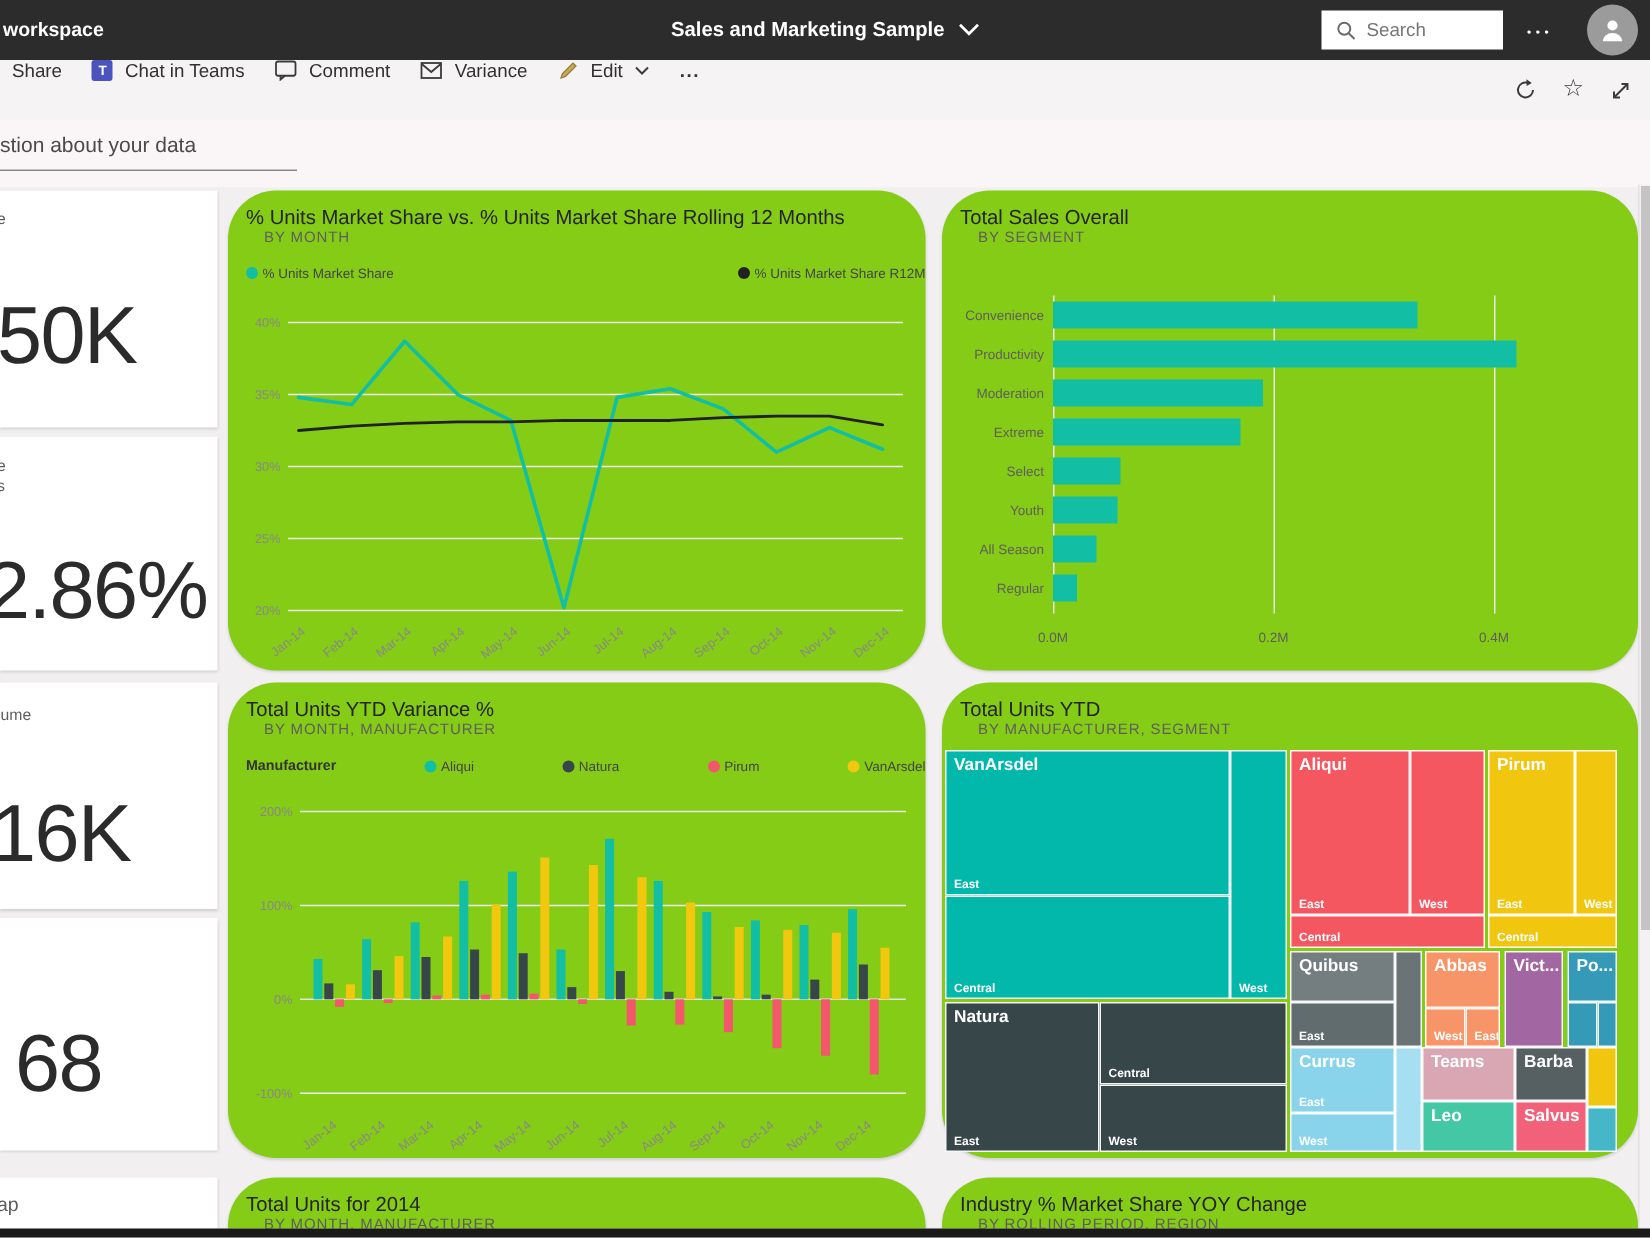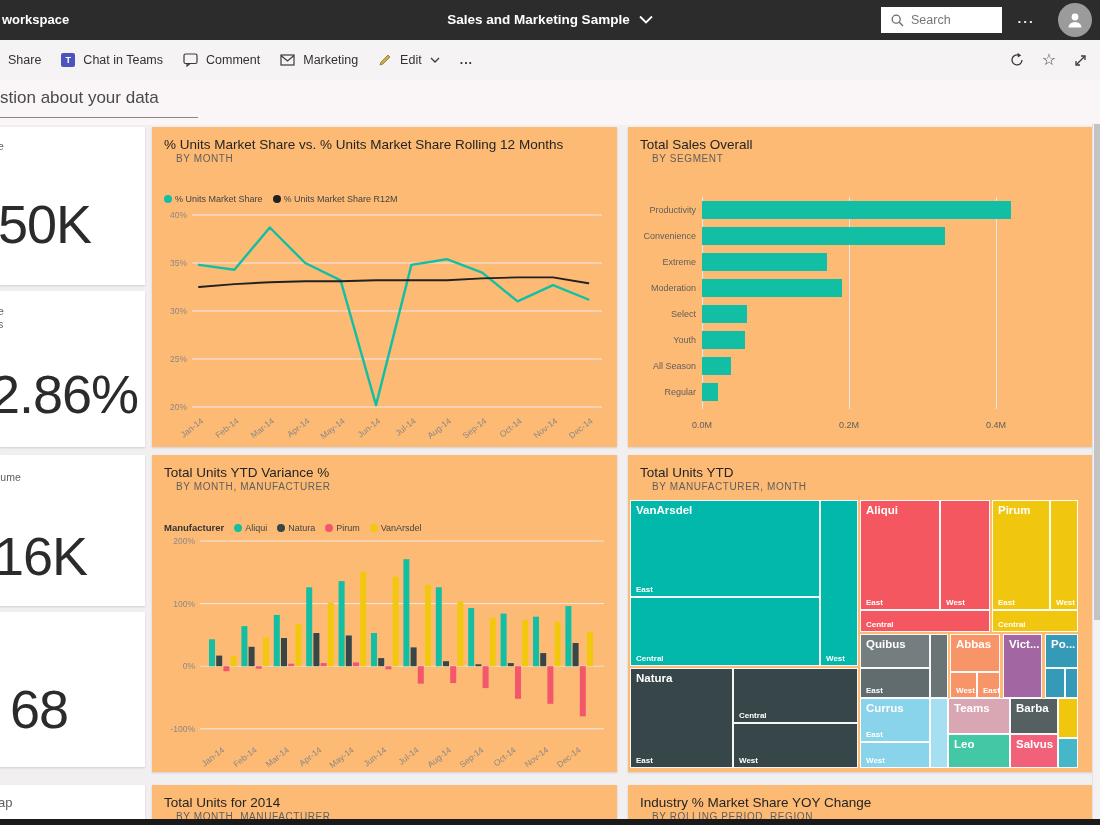--- a/index.html
+++ b/index.html
@@ -11,38 +11,38 @@
   .tb-title{position:absolute;left:0;right:0;top:12px;text-align:center;font-size:13.5px;font-weight:bold;}
   .tb-title-inner{display:inline-flex;align-items:center;gap:9px;}
   .tb-search{position:absolute;left:881px;top:7px;width:121px;height:26px;background:#fff;display:flex;
              align-items:center;padding:0 0 0 10px;box-sizing:border-box;gap:7px;}
   .tb-search span{color:#767676;font-size:12.5px;}
   .tb-ellipsis{position:absolute;left:1018px;top:11px;color:#fff;font-size:13px;letter-spacing:2px;cursor:pointer;}
   .tb-avatar{position:absolute;left:1058px;top:3px;width:34px;height:34px;border-radius:50%;background:#9b9b9b;
              display:flex;align-items:center;justify-content:center;}
   
   .toolbar{position:absolute;left:0;top:40px;width:1100px;height:40px;background:#f6f3f4;color:#323130;
-           font-size:12.5px;display:flex;align-items:center;}
+           font-size:12.5px;display:flex;align-items:flex-start;}
   .tb-item{display:flex;align-items:center;gap:8px;margin-left:20px;cursor:pointer;white-space:nowrap;}
   .tb-item:first-child{margin-left:8px;}
   .tb-right{position:absolute;right:12px;top:0;height:40px;display:flex;align-items:center;gap:17px;}
   .icon{display:inline-flex;align-items:center;justify-content:center;}
   .teams-sq{width:14px;height:14px;background:#4b53bc;border-radius:2px;color:#fff;font-size:9px;font-weight:bold;
             display:flex;align-items:center;justify-content:center;}
   .star{font-size:16px;color:#3b3a39;line-height:1;}
   
   .qabar{position:absolute;left:0;top:80px;width:1100px;height:45px;background:#faf6f8;}
-  .qa-text{position:absolute;left:0;top:8px;width:198px;font-size:17px;color:#4a4a4a;
+  .qa-text{position:absolute;left:0;top:8px;width:198px;font-size:14px;color:#4a4a4a;
            border-bottom:1px solid #8a8886;padding-bottom:9px;}
   
   .canvas{position:absolute;left:0;top:125px;width:1100px;height:694px;background:#f1eff0;overflow:hidden;}
-  .tile{position:absolute;background:#fdba74;box-shadow:0 1px 2px rgba(0,0,0,.14);}
+  .tile{position:absolute;background:#84cc16;box-shadow:0 1px 2px rgba(0,0,0,.14);border-radius:32px;}
   .tile h3{margin:10px 0 1px 12px;font-size:13.5px;font-weight:400;color:#252423;white-space:nowrap;overflow:hidden;}
   .tile .sub{margin:0 0 0 24px;font-size:10px;color:#605e5c;letter-spacing:.6px;}
-  .legend{display:flex;align-items:center;gap:10px;margin:30px 0 0 12px;font-size:9px;color:#444;}
+  .legend{display:flex;align-items:center;gap:21px;margin:13px 0 0 12px;font-size:9px;color:#444;justify-content:space-between;}
   .legend .dot{width:8px;height:8px;border-radius:50%;display:inline-block;margin-right:3px;}
   .legend .li{display:flex;align-items:center;}
   .legend .lt{font-size:9.5px;color:#333;}
   .axis-t{font-size:8.5px;fill:#8a8886;}
   
   .kpi{position:absolute;left:0;width:145px;background:#fff;box-shadow:0 1px 2px rgba(0,0,0,.14);overflow:hidden;}
   .kpi .frag{position:absolute;left:-2px;font-size:10.5px;color:#5f5d5c;white-space:nowrap;}
   .kpi .big{position:absolute;font-size:54px;font-weight:200;color:#2b2b2b;white-space:nowrap;letter-spacing:-1px;}
   
   .hbar-wrap{position:absolute;left:2px;top:70px;right:10px;height:235px;}
@@ -113,21 +113,21 @@
     </span>
     <span>Comment</span>
   </span>
   <span class="tb-item">
     <span class="icon">
       <svg width="15" height="12" viewBox="0 0 15 12">
           <rect x="1" y="1" width="13" height="10" fill="none" stroke="#3b3a39" stroke-width="1.2"></rect>
           <polyline points="1,1.5 7.5,7 14,1.5" fill="none" stroke="#3b3a39" stroke-width="1.2"></polyline>
         </svg>
     </span>
-    <span>Marketing</span>
+    <span>Variance</span>
   </span>
   <span class="tb-item">
     <span class="icon">
       <svg width="14" height="14" viewBox="0 0 14 14">
           <path d="M2 12 L3 9 L10 2 L12 4 L5 11 Z" fill="#caa954" stroke="#8f7a33" stroke-width="0.8"></path>
         </svg>
     </span>
     <span>Edit</span>
     <span class="icon">
       <svg width="10" height="6" viewBox="0 0 10 6">
@@ -222,41 +222,41 @@
   </div>
 
   <div class="tile" style="left:628px;top:2px;width:464px;height:320px;">
     <h3>Total Sales Overall</h3>
     <div class="sub">BY SEGMENT</div>
     <div class="hbar-wrap" id="hbar-wrap">
         <div class="hgrid" style="left: 72px;"></div>
         <div class="hgrid" style="left: 219px;"></div>
         <div class="hgrid" style="left: 366px;"></div>
         <div class="hrow">
+          <span class="cat">Convenience</span>
+          <span class="track">
+            <span class="bar" style="background: rgb(18, 191, 164); width: 243px;"></span>
+          </span>
+        </div>
+        <div class="hrow">
           <span class="cat">Productivity</span>
           <span class="track">
             <span class="bar" style="background: rgb(18, 191, 164); width: 309px;"></span>
           </span>
         </div>
         <div class="hrow">
-          <span class="cat">Convenience</span>
-          <span class="track">
-            <span class="bar" style="background: rgb(18, 191, 164); width: 243px;"></span>
+          <span class="cat">Moderation</span>
+          <span class="track">
+            <span class="bar" style="background: rgb(18, 191, 164); width: 140px;"></span>
           </span>
         </div>
         <div class="hrow">
           <span class="cat">Extreme</span>
           <span class="track">
             <span class="bar" style="background: rgb(18, 191, 164); width: 125px;"></span>
-          </span>
-        </div>
-        <div class="hrow">
-          <span class="cat">Moderation</span>
-          <span class="track">
-            <span class="bar" style="background: rgb(18, 191, 164); width: 140px;"></span>
           </span>
         </div>
         <div class="hrow">
           <span class="cat">Select</span>
           <span class="track">
             <span class="bar" style="background: rgb(18, 191, 164); width: 45px;"></span>
           </span>
         </div>
         <div class="hrow">
           <span class="cat">Youth</span>
@@ -371,21 +371,21 @@
         <rect x="303.4" y="68.7" width="6" height="64.5" fill="#f2c80f"></rect>
         <rect x="335.8" y="85.0" width="6" height="48.2" fill="#f2c80f"></rect>
         <rect x="368.2" y="86.9" width="6" height="46.3" fill="#f2c80f"></rect>
         <rect x="400.6" y="88.8" width="6" height="44.4" fill="#f2c80f"></rect>
         <rect x="433.0" y="98.8" width="6" height="34.4" fill="#f2c80f"></rect>
       </svg>
   </div>
 
   <div class="tile" style="left:628px;top:330px;width:464px;height:317px;">
     <h3>Total Units YTD</h3>
-    <div class="sub">BY MANUFACTURER, MONTH</div>
+    <div class="sub">BY MANUFACTURER, SEGMENT</div>
     <div class="tm-wrap" id="treemap">
         <div class="tm" style="left: 0px; top: 0px; width: 190px; height: 97px; background: rgb(1, 184, 170);">
           <div class="tm-label">VanArsdel</div>
           <div class="tm-sub">East</div>
         </div>
         <div class="tm" style="left: 0px; top: 97px; width: 190px; height: 69px; background: rgb(1, 184, 170);">
           <div class="tm-sub">Central</div>
         </div>
         <div class="tm" style="left: 190px; top: 0px; width: 38px; height: 166px; background: rgb(1, 184, 170);">
           <div class="tm-sub">West</div>

